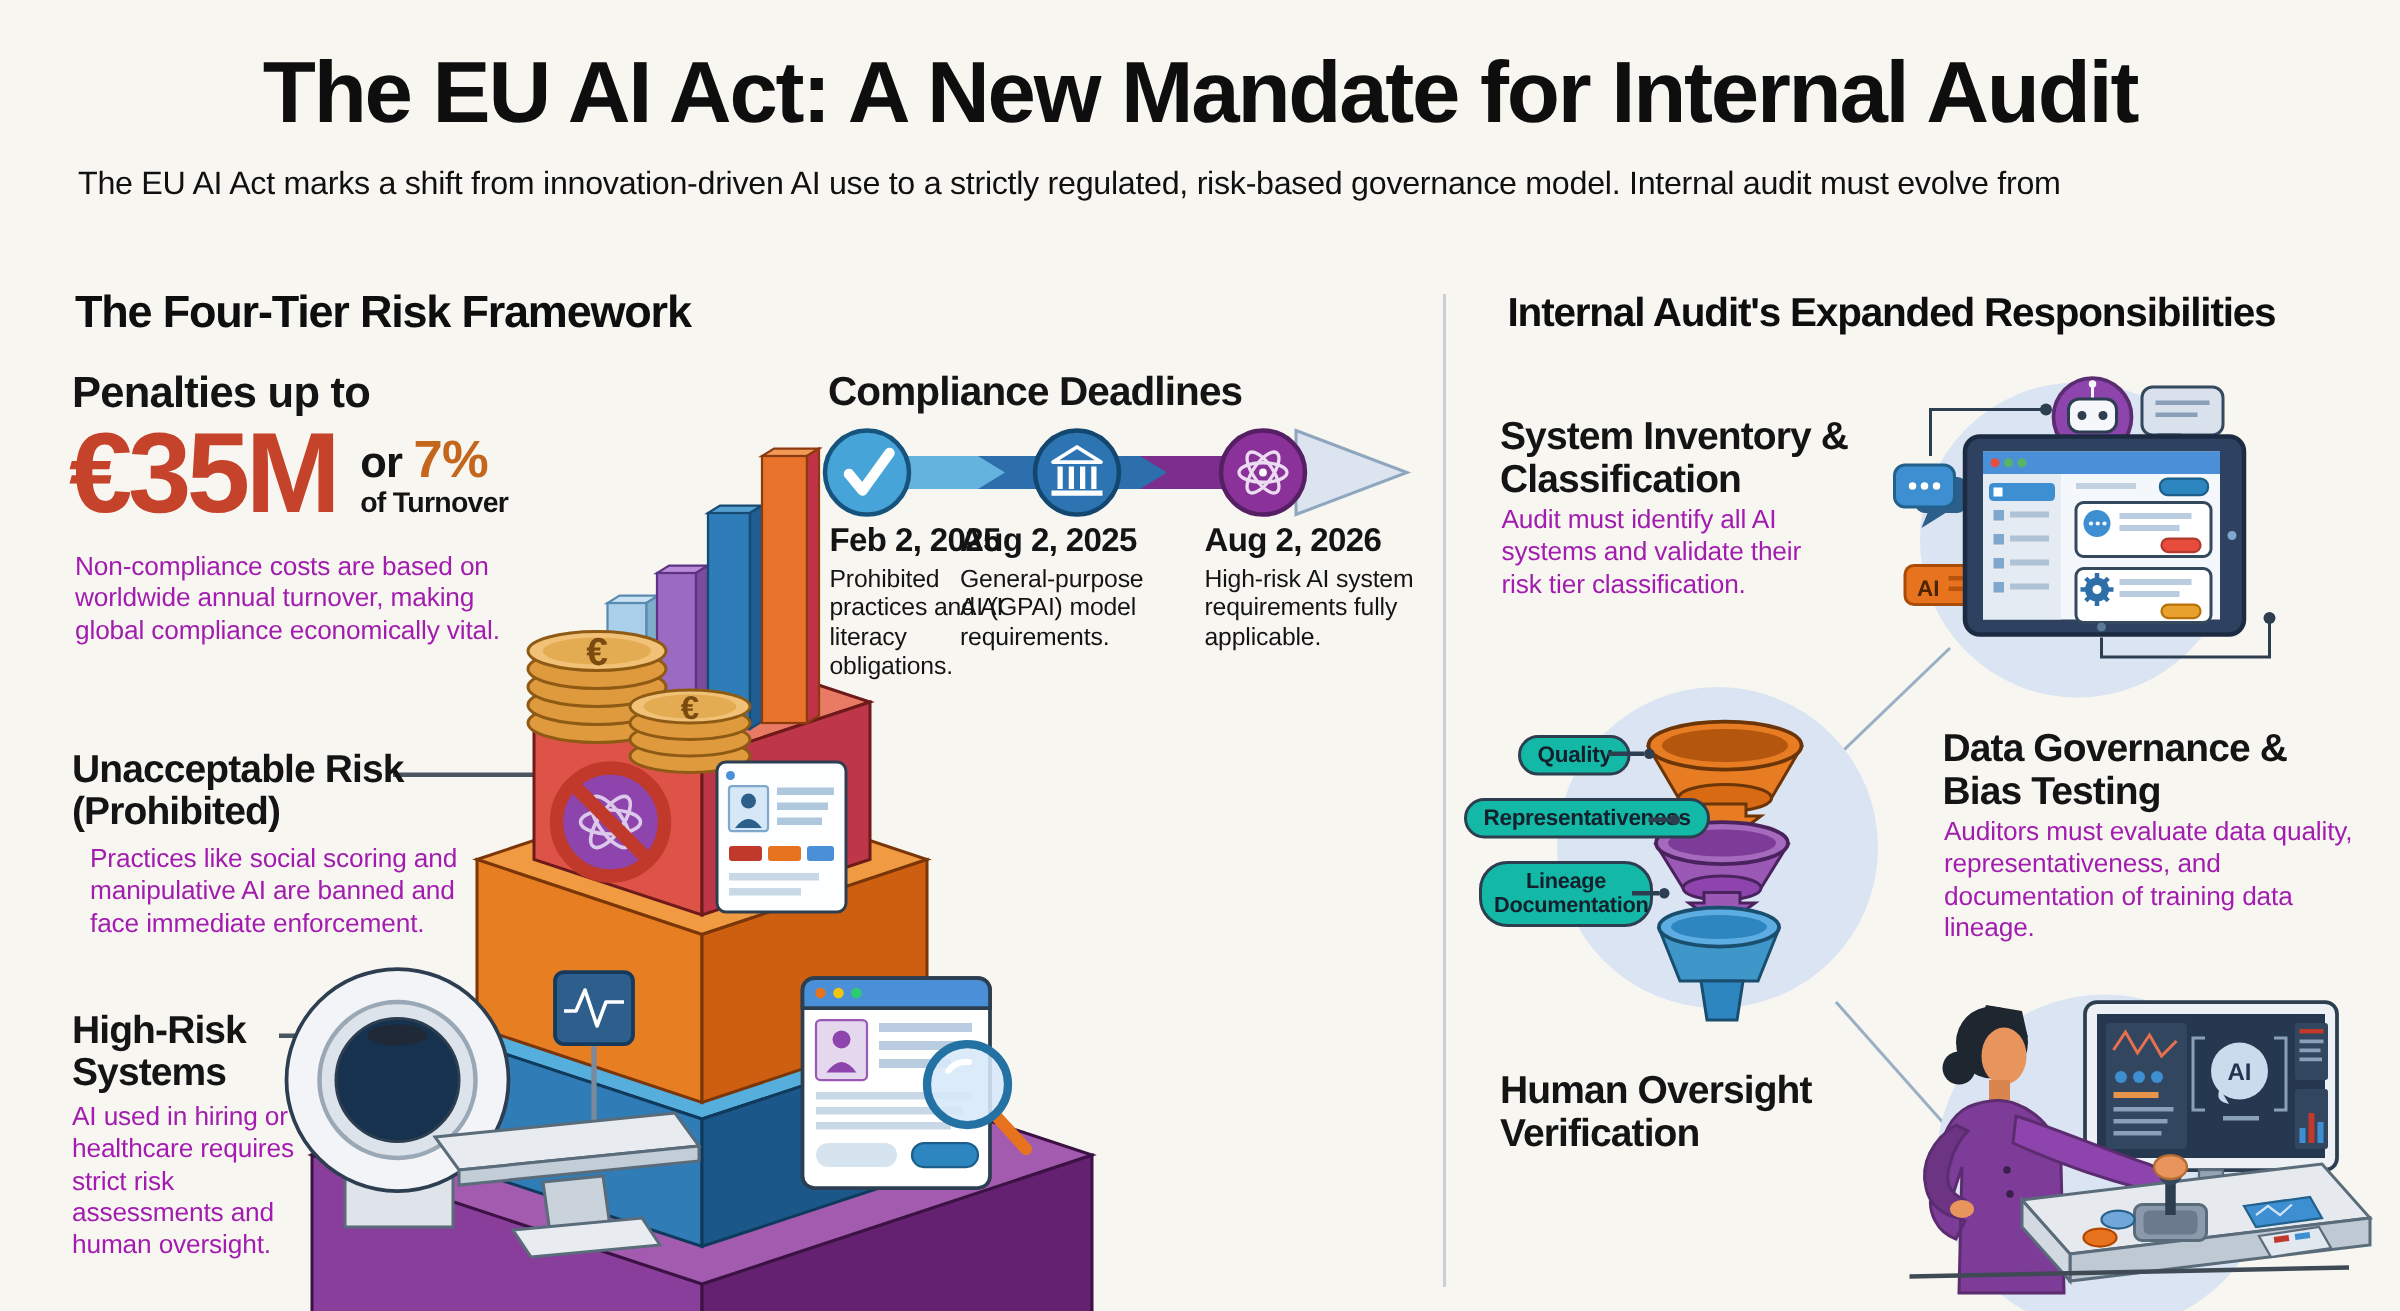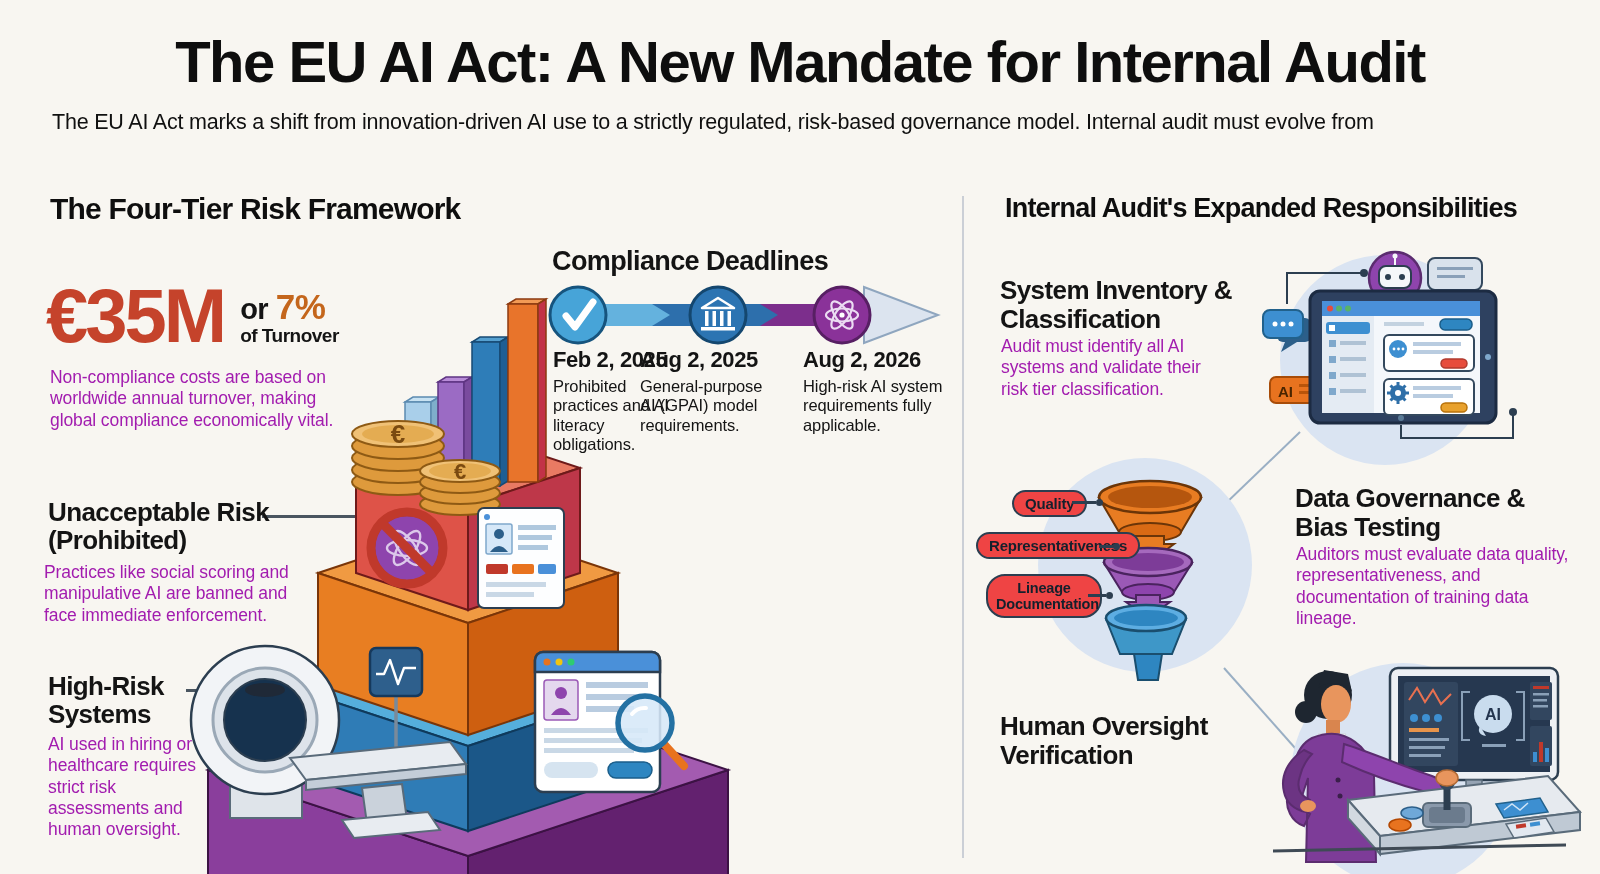--- a/index.html
+++ b/index.html
@@ -22,58 +22,59 @@
   .pen-amount { font-size:76px; font-weight:800; line-height:0.95; letter-spacing:-3px; color:#C5432B; }
   .pen-side { margin-left:16px; padding-top:7px; }
   .pen-or { font-size:29px; font-weight:800; letter-spacing:-0.5px; }
   .pen-pct { font-size:35px; color:#C4661C; }
   .pen-turn { font-size:19px; font-weight:800; letter-spacing:-0.5px; margin-top:-2px; }
   .body-txt { font-size:17.5px; line-height:1.22; color:#a21caf; letter-spacing:-0.1px; }
   .pen-note { left:50px; top:367px; width:305px; }
   .tier-title { font-size:26px; font-weight:800; line-height:1.07; letter-spacing:-0.6px; }
   .t1-title { left:48px; top:499px; width:275px; }
   .t1-line { left:262px; top:515px; width:180px; height:2.5px; background:#4A5560; }
-  .t1-desc { left:44px; top:562px; width:248px; }
+  .t1-desc { left:60px; top:562px; width:248px; }
   .t2-title { left:48px; top:673px; width:170px; }
   .t2-line { left:186px; top:689px; width:100px; height:2.5px; background:#4A5560; }
   .t2-desc { left:48px; top:734px; width:162px; }
   .dl-heading { left:552px; top:246px; font-size:27px; font-weight:800; letter-spacing:-0.6px; }
   .dl-col { top:347px; }
   .dl-date { font-size:22px; font-weight:800; letter-spacing:-0.4px; }
   .dl-desc { font-size:16.5px; line-height:1.18; margin-top:4px; letter-spacing:-0.1px; }
   .dl-c1 { left:553px; width:118px; } .dl-c2 { left:640px; width:128px; } .dl-c3 { left:803px; width:140px; }
   .divider { left:962px; top:196px; width:2px; height:662px; background:#CBCFD6; }
   .sec-title { font-size:26px; font-weight:800; line-height:1.1; letter-spacing:-0.6px; }
   .s0-title { left:1000px; top:276px; width:250px; }
   .s0-desc  { left:1001px; top:336px; width:202px; }
   .s1-title { left:1295px; top:484px; width:245px; }
   .s1-desc  { left:1296px; top:544px; width:274px; }
   .s2-title { left:1000px; top:712px; width:245px; }
   .s2-desc  { left:1002px; top:774px; width:260px; }
   .pill {
-    position:absolute; background:#ef4444; border:2.5px solid #2C3E50; border-radius:17px;
+    position:absolute; background:#14b8a6; border:2.5px solid #2C3E50; border-radius:17px;
     font-size:15px; font-weight:800; text-align:center; padding:3px 11px; color:#14202C; letter-spacing:-0.2px;
   }
   .pill-3 { width:96px; font-size:14.5px; line-height:1.12; border-radius:19px; padding:4px 8px; }
   .pill-line { position:absolute; height:2.5px; background:#2C3E50; }
   .pill-line::after {
     content:''; position:absolute; right:-7px; top:-2.5px; width:7px; height:7px;
     border-radius:50%; background:#2C3E50;
   }
   svg { display:block; }
 </style>
 </head>
 <body>
 
 <div class="canvas">
 
   <div class="abs title">The EU AI Act: A New Mandate for Internal Audit</div>
   <div class="abs sub sub1">The EU AI Act marks a shift from innovation-driven AI use to a strictly regulated, risk-based governance model. Internal audit must evolve from</div>
 
   <div class="abs h-section fw-heading">The Four-Tier Risk Framework</div>
+  <div class="abs pen-lead">Penalties up to</div>
   <div class="abs pen-row">
     <div class="pen-amount">€35M</div>
     <div class="pen-side">
       <div class="pen-or"><span>or</span> <span class="pen-pct">7%</span></div>
       <div class="pen-turn">of Turnover</div>
     </div>
   </div>
   <div class="abs body-txt pen-note">Non-compliance costs are based on worldwide annual turnover, making global compliance economically vital.</div>
 
   <div class="abs t1-line"></div>

